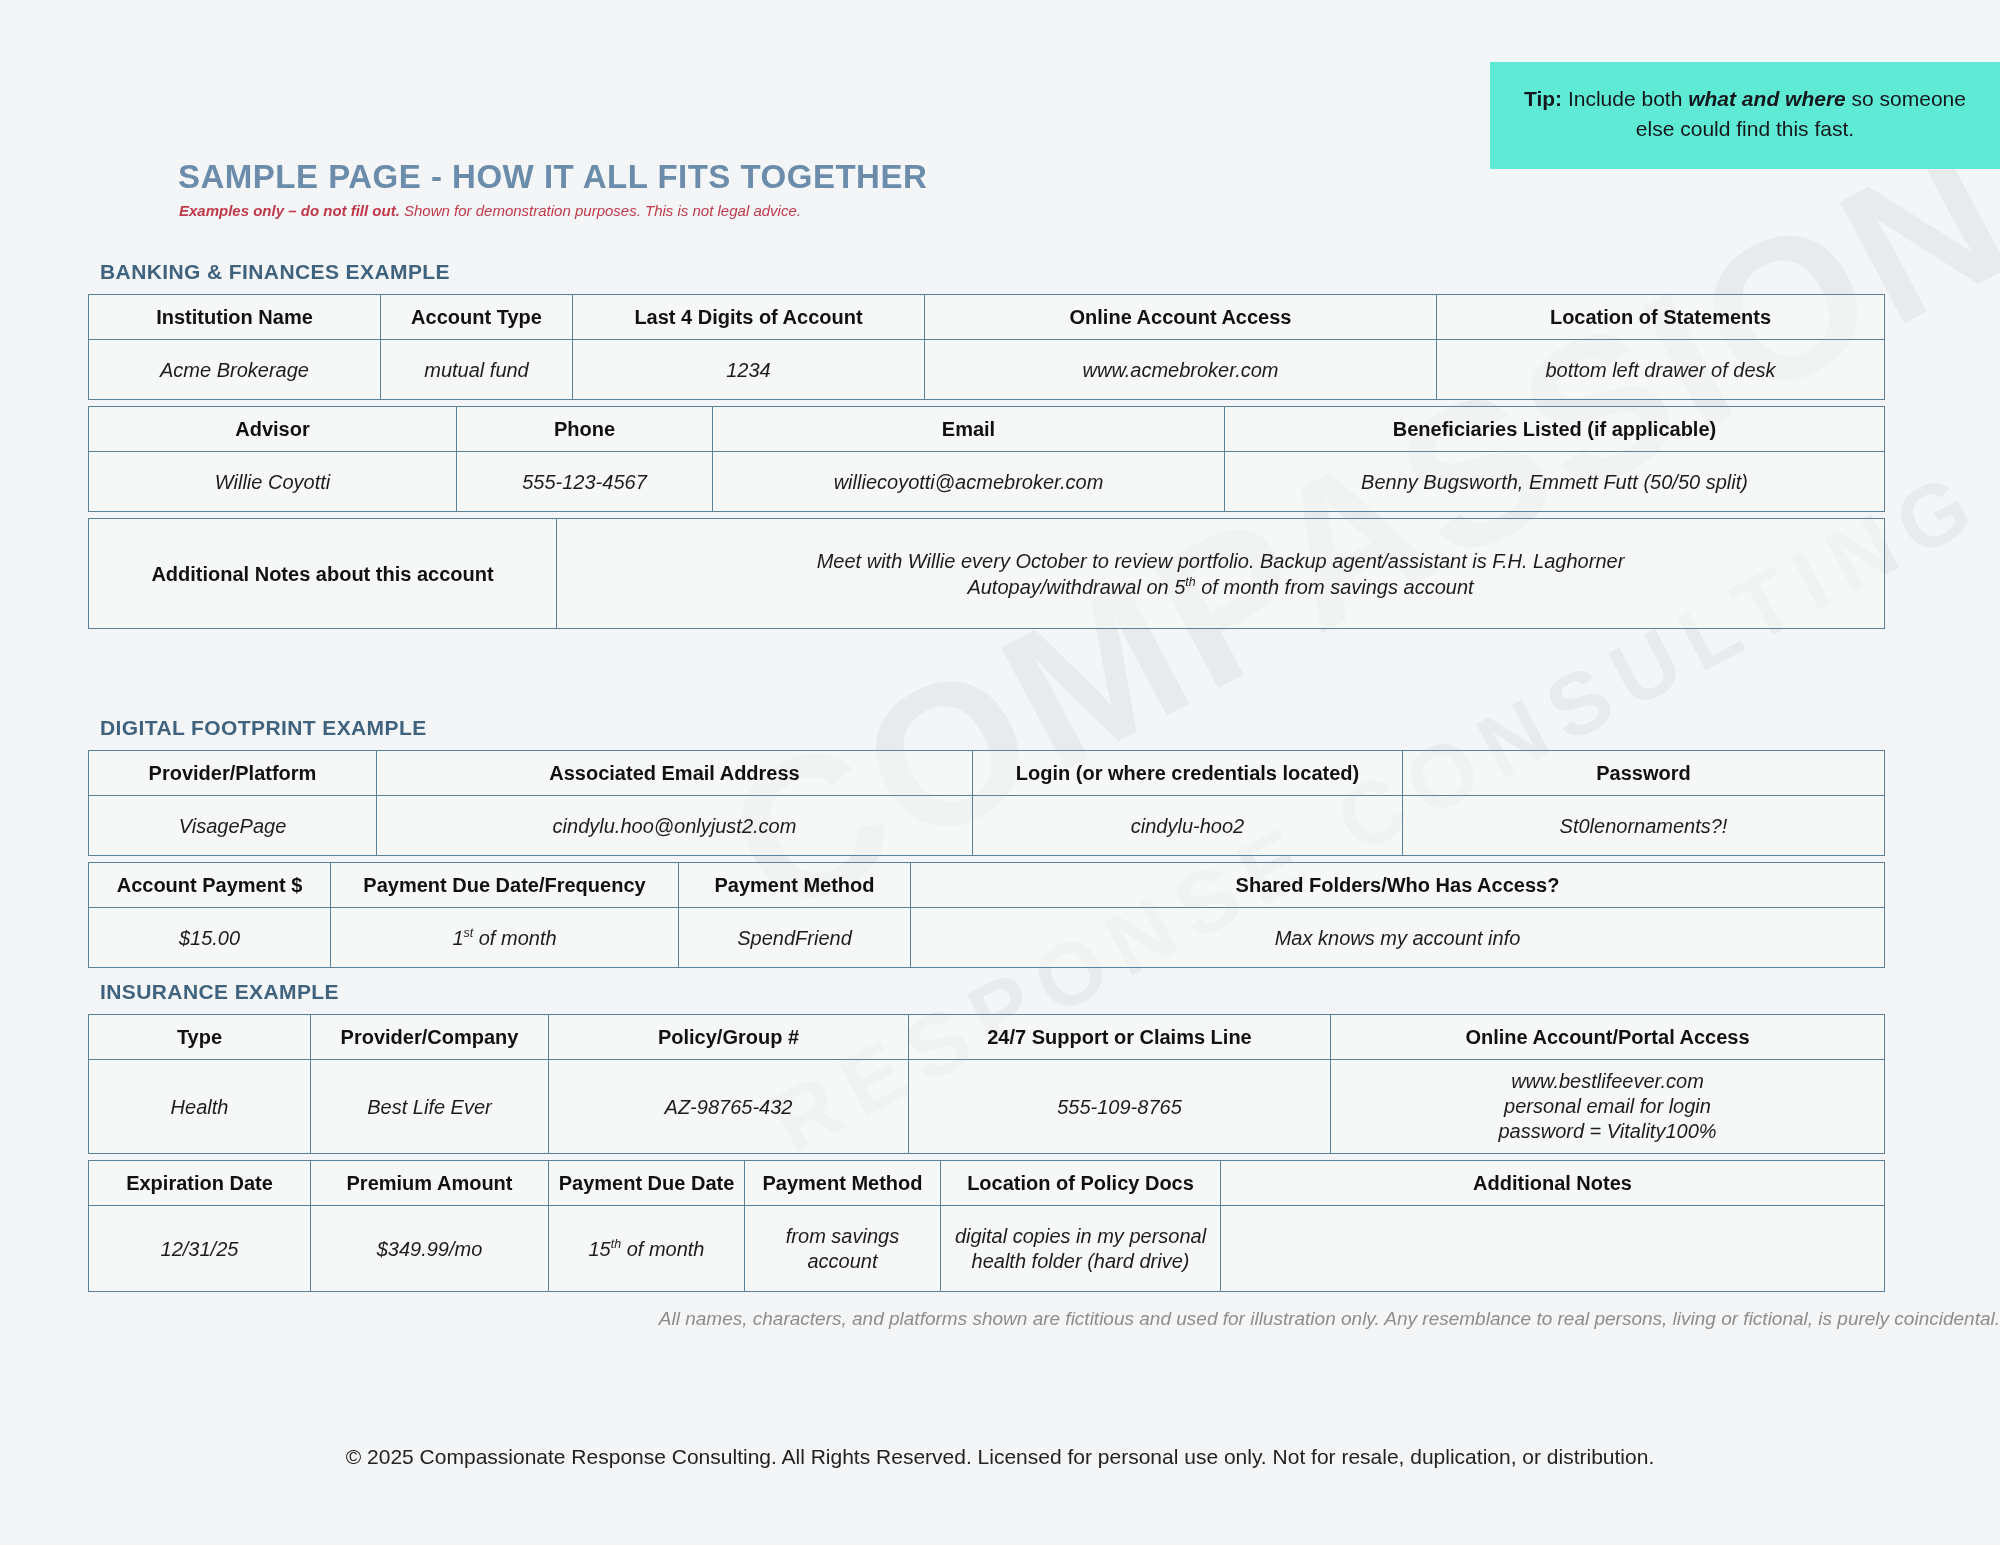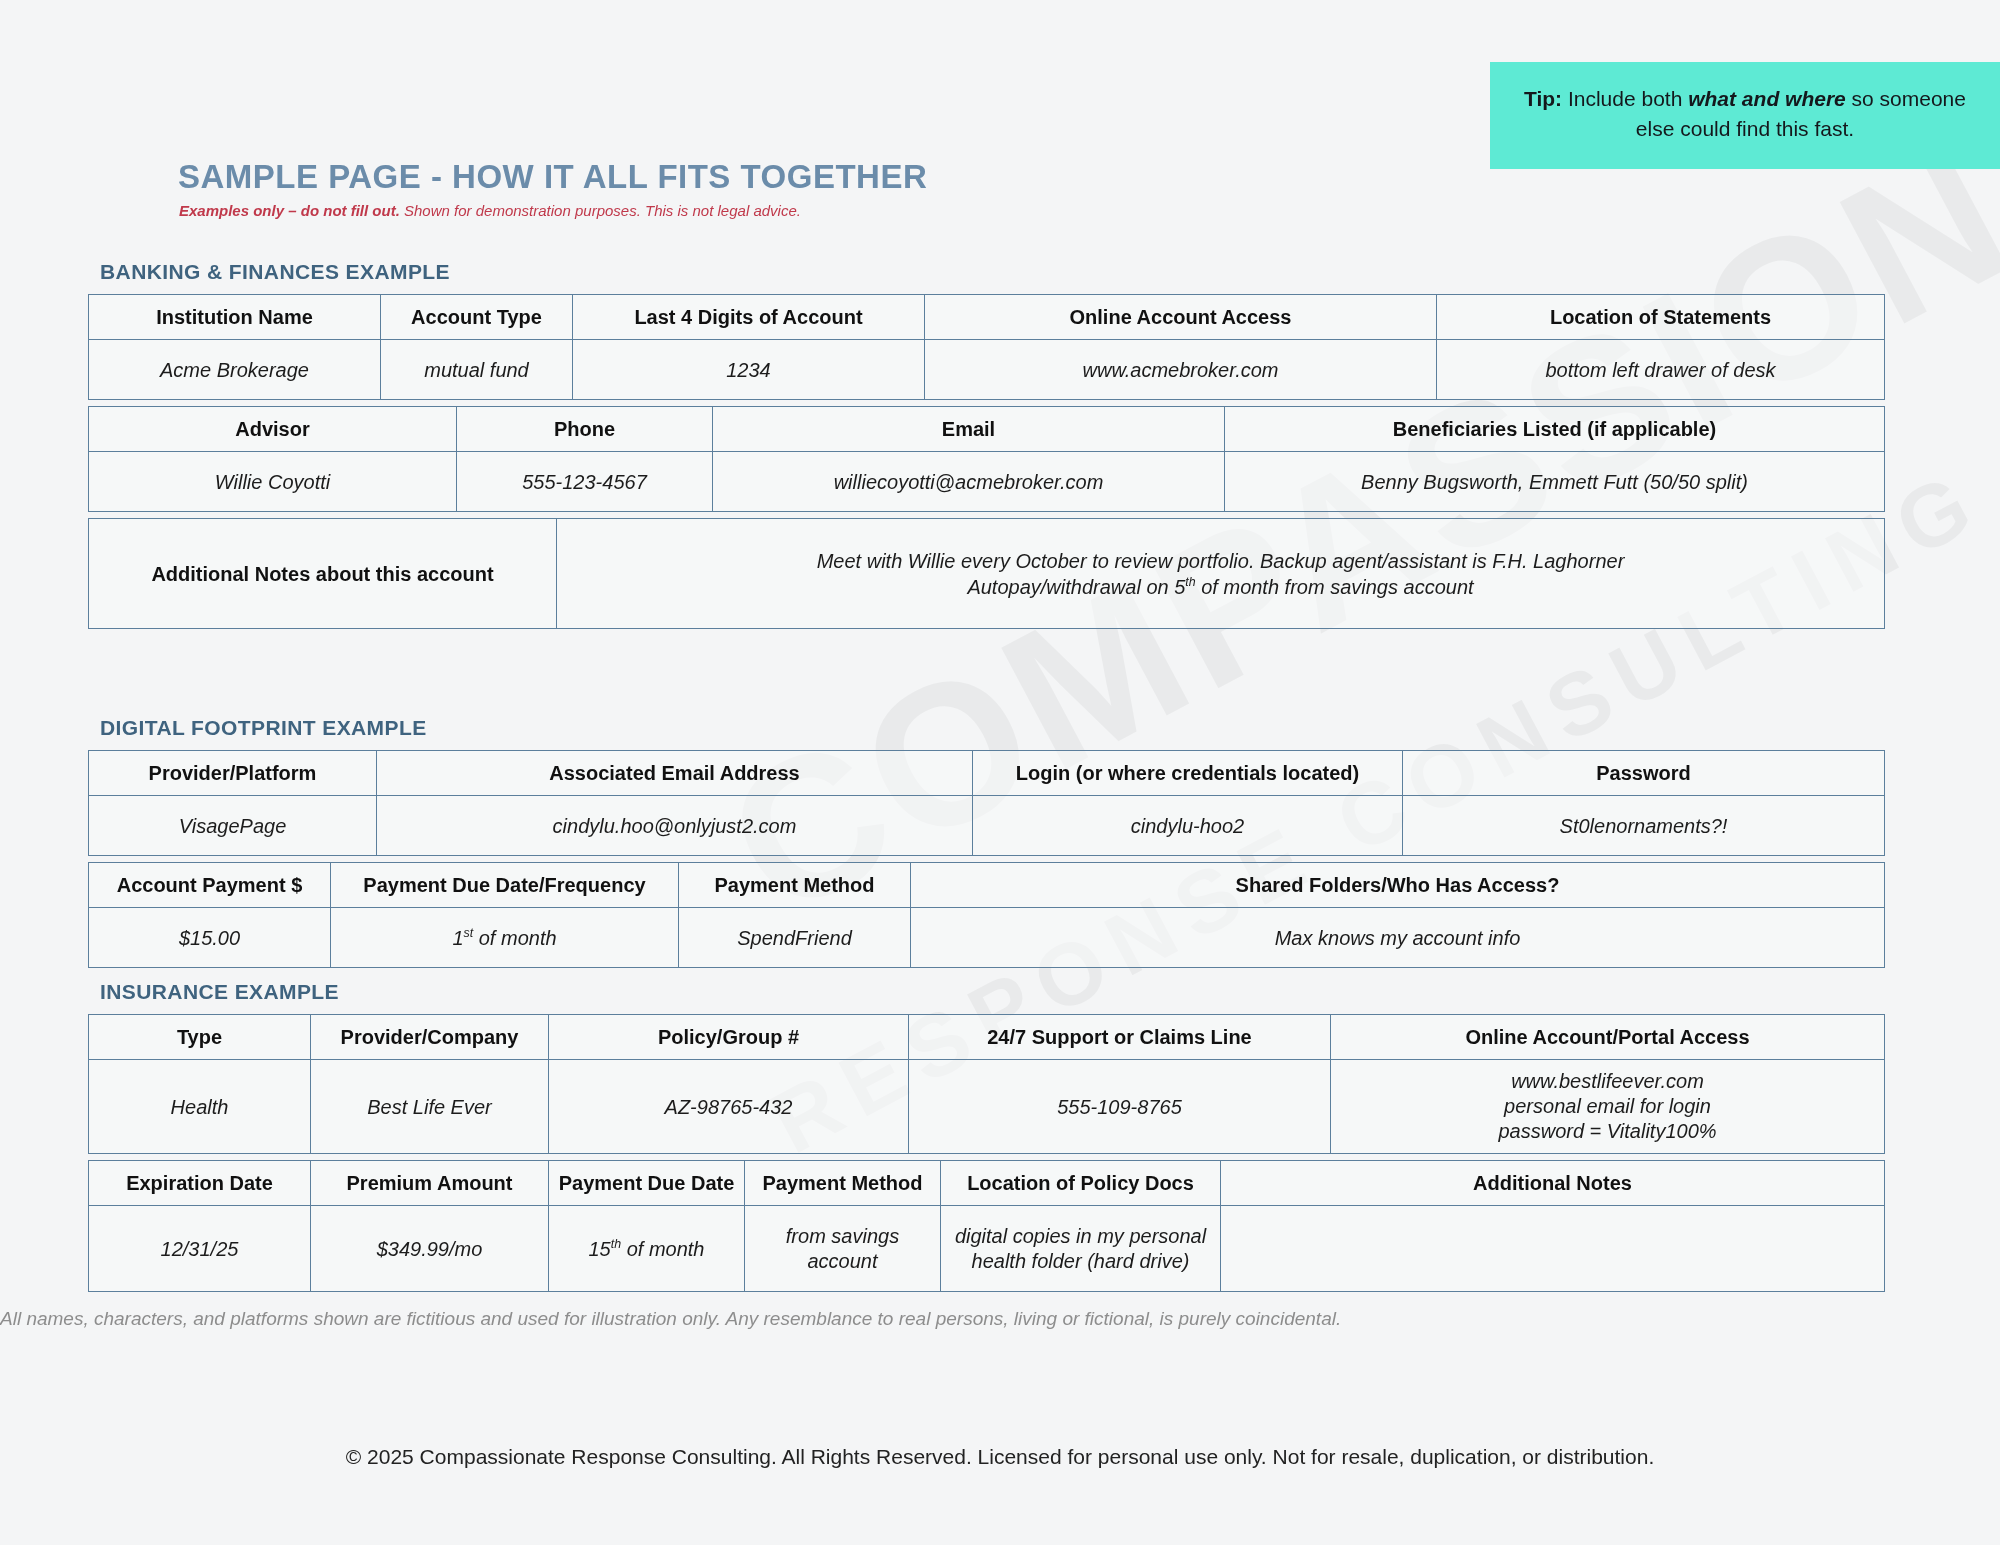--- a/index.html
+++ b/index.html
@@ -111,21 +111,21 @@
     font-style: italic;
     color: #1c1c1c;
     height: 60px;
   }
   sup { font-size: 0.62em; vertical-align: super; }
 
   
   .fineprint {
     position: absolute;
     left: 0; right: 0; top: 1308px;
-    text-align: left;
+    text-align: right;
     font-size: 19px;
     font-style: italic;
     color: #8d8d8d;
   }
   .copyright {
     position: absolute;
     left: 0; right: 0; top: 1445px;
     text-align: center;
     font-size: 21px;
     color: #222;

